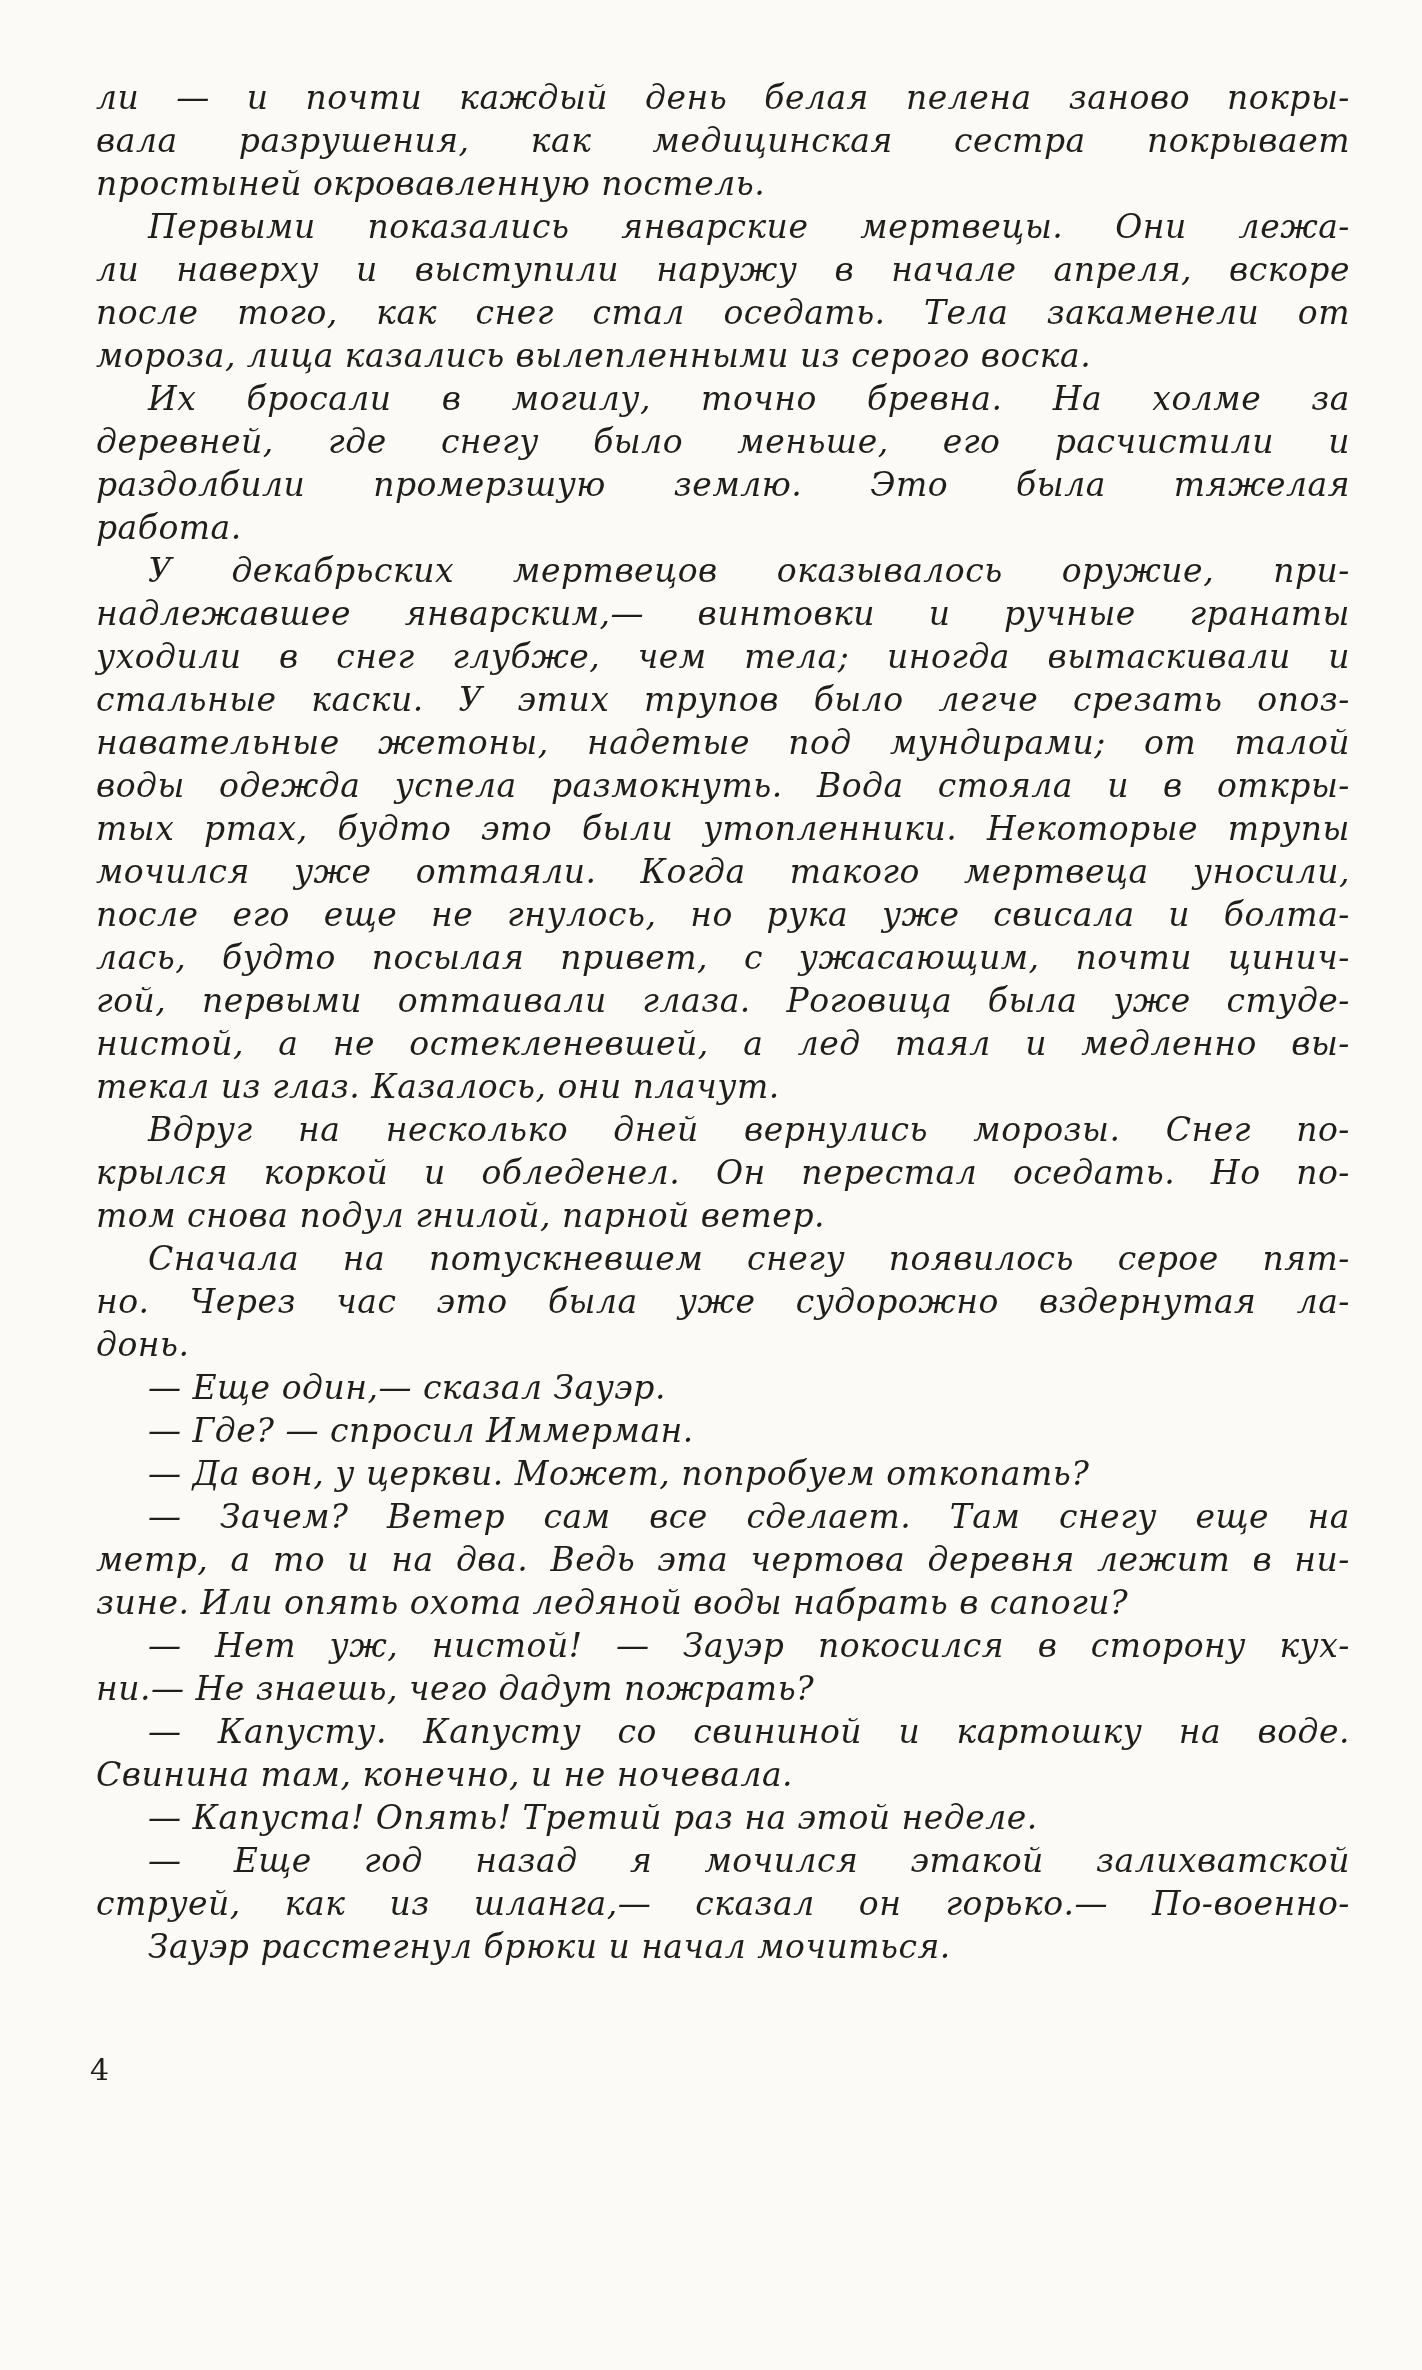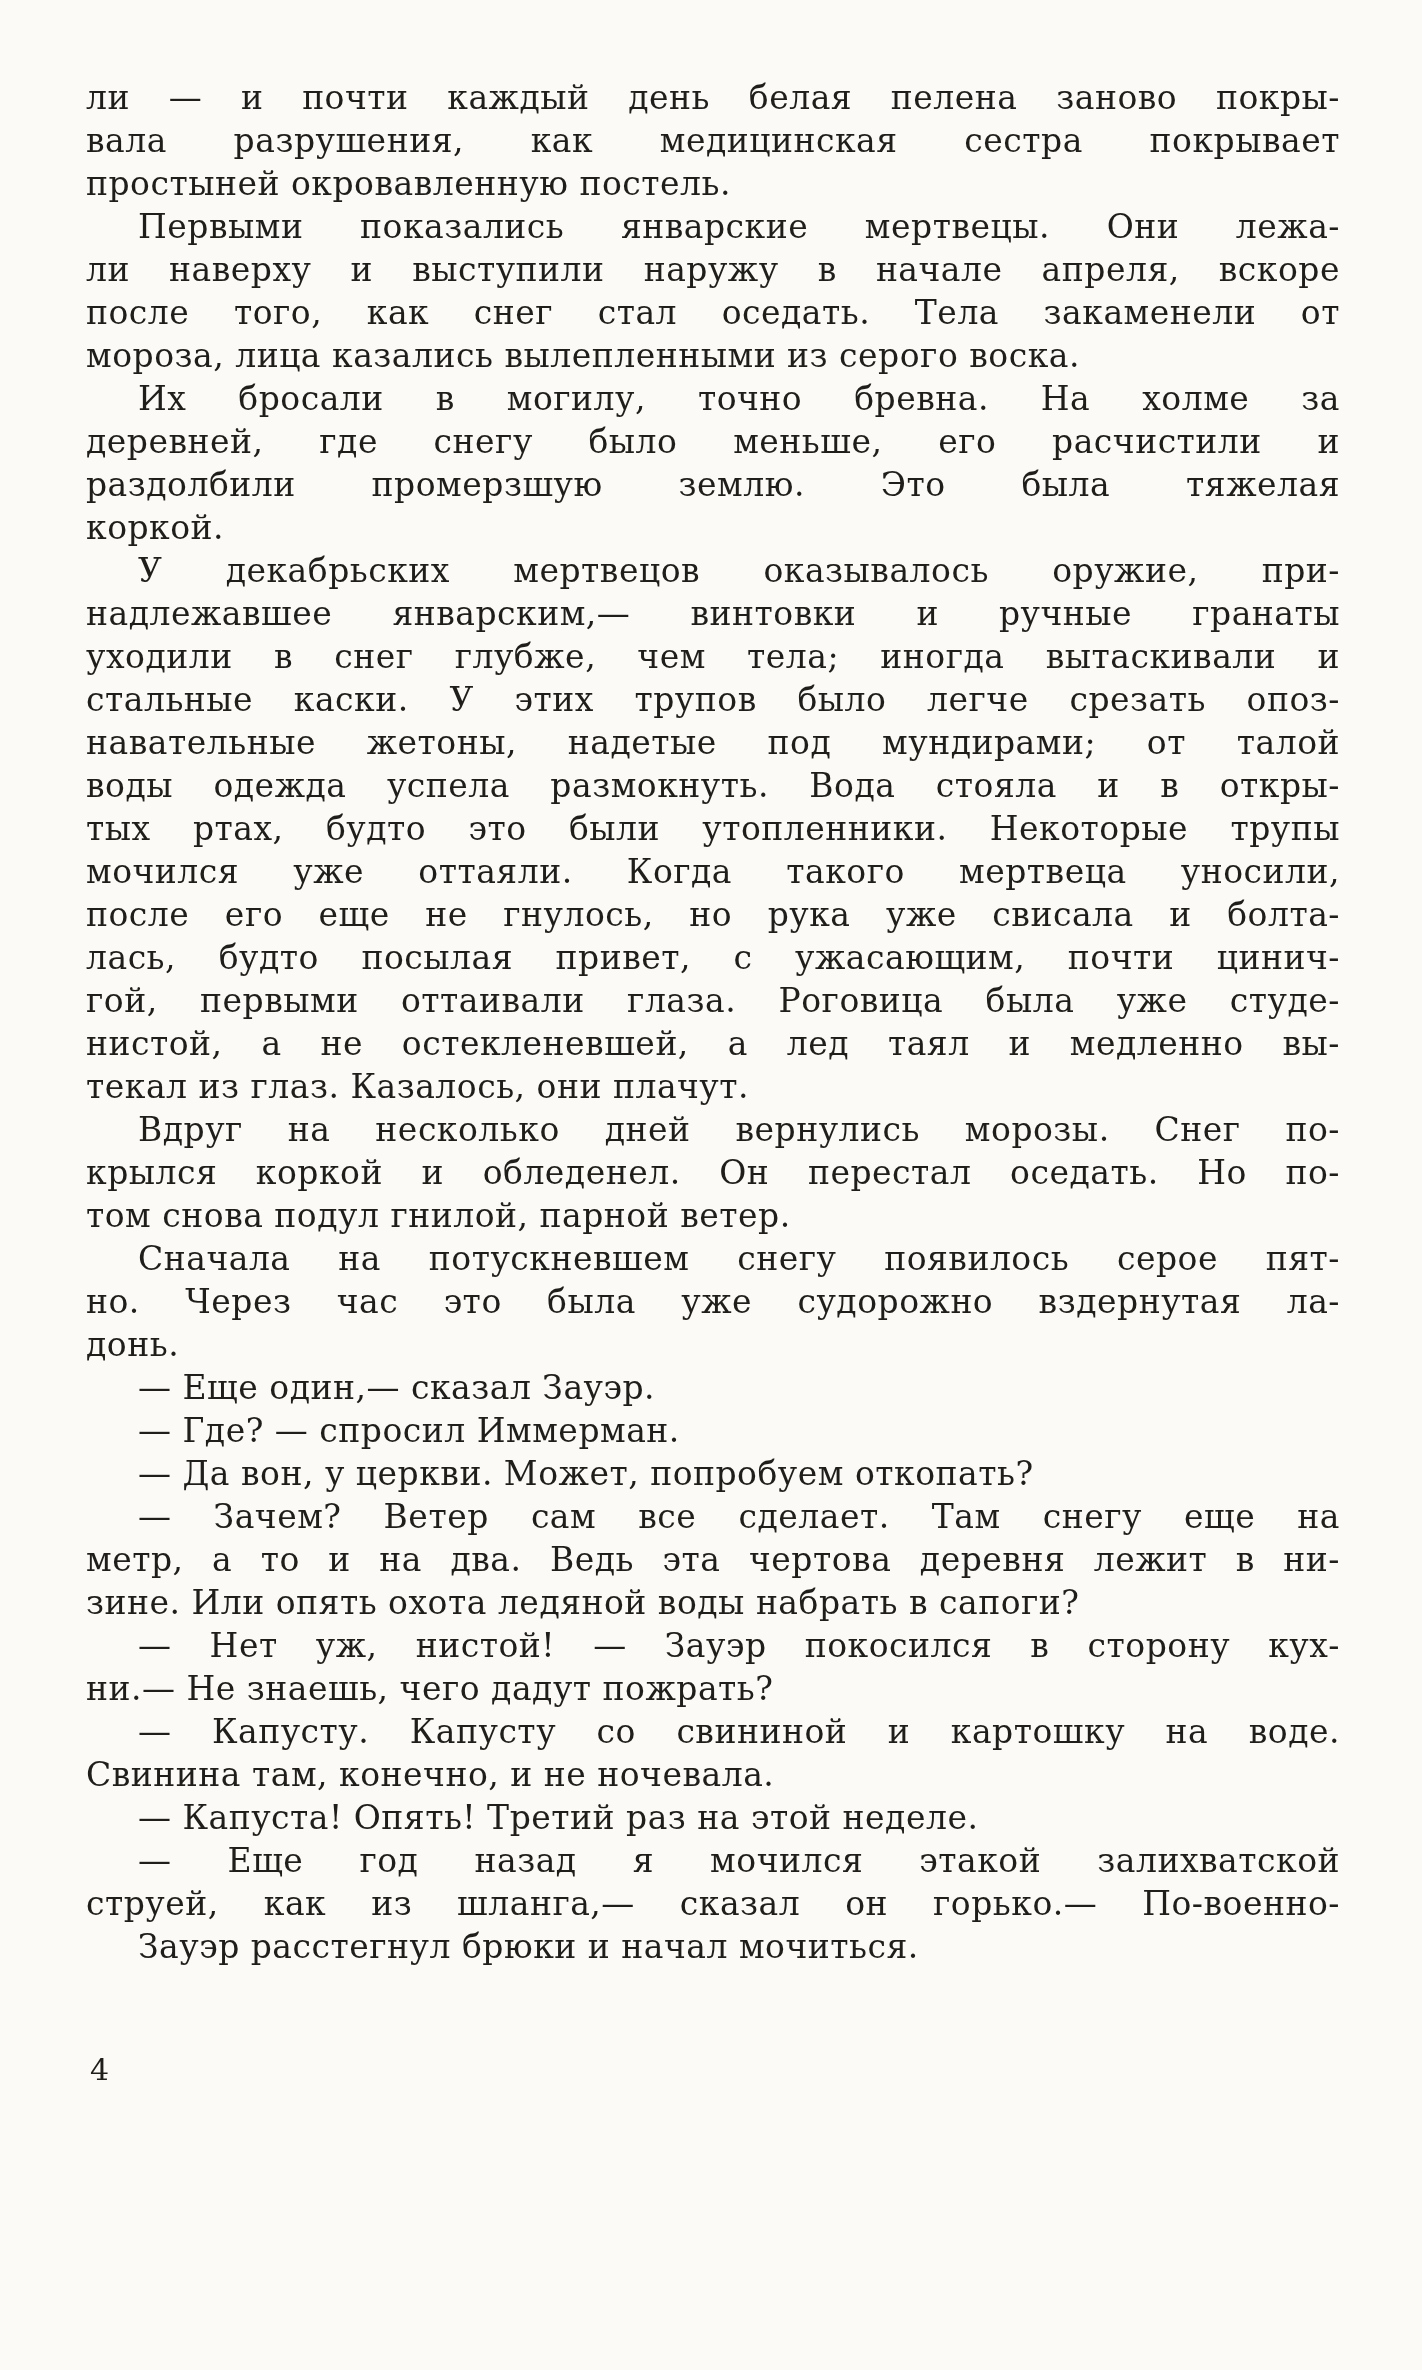--- a/index.html
+++ b/index.html
@@ -12,26 +12,27 @@
     width: 1422px;
     height: 2370px;
     margin: 0 auto;
     background: #fbfaf6;
     overflow: hidden;
     font-family: "DejaVu Serif", "Liberation Serif", serif;
     color: #201e1b;
   }
   .text-block {
     position: absolute;
-    left: 86px;
+    left: 96px;
     top: 76px;
     width: 1254px;
     font-size: 33px;
     line-height: 43px;
     letter-spacing: 0.5px;
+    font-style: italic;
   }
   .paragraph {
     margin: 0;
     padding: 0;
   }
   .line {
     text-align: justify;
     text-align-last: justify;
     white-space: normal;
     hyphens: none;
@@ -63,21 +64,21 @@
       <div class="paragraph">
         <div class="line indent">Первыми показались январские мертвецы. Они лежа-</div>
         <div class="line">ли наверху и выступили наружу в начале апреля, вскоре</div>
         <div class="line">после того, как снег стал оседать. Тела закаменели от</div>
         <div class="line flush">мороза, лица казались вылепленными из серого воска.</div>
       </div>
       <div class="paragraph">
         <div class="line indent">Их бросали в могилу, точно бревна. На холме за</div>
         <div class="line">деревней, где снегу было меньше, его расчистили и</div>
         <div class="line">раздолбили промерзшую землю. Это была тяжелая</div>
-        <div class="line flush">коркой.</div>
+        <div class="line flush">работа.</div>
       </div>
       <div class="paragraph">
         <div class="line indent">У декабрьских мертвецов оказывалось оружие, при-</div>
         <div class="line">надлежавшее январским,— винтовки и ручные гранаты</div>
         <div class="line">уходили в снег глубже, чем тела; иногда вытаскивали и</div>
         <div class="line">стальные каски. У этих трупов было легче срезать опоз-</div>
         <div class="line">навательные жетоны, надетые под мундирами; от талой</div>
         <div class="line">воды одежда успела размокнуть. Вода стояла и в откры-</div>
         <div class="line">тых ртах, будто это были утопленники. Некоторые трупы</div>
         <div class="line">мочился уже оттаяли. Когда такого мертвеца уносили,</div>

